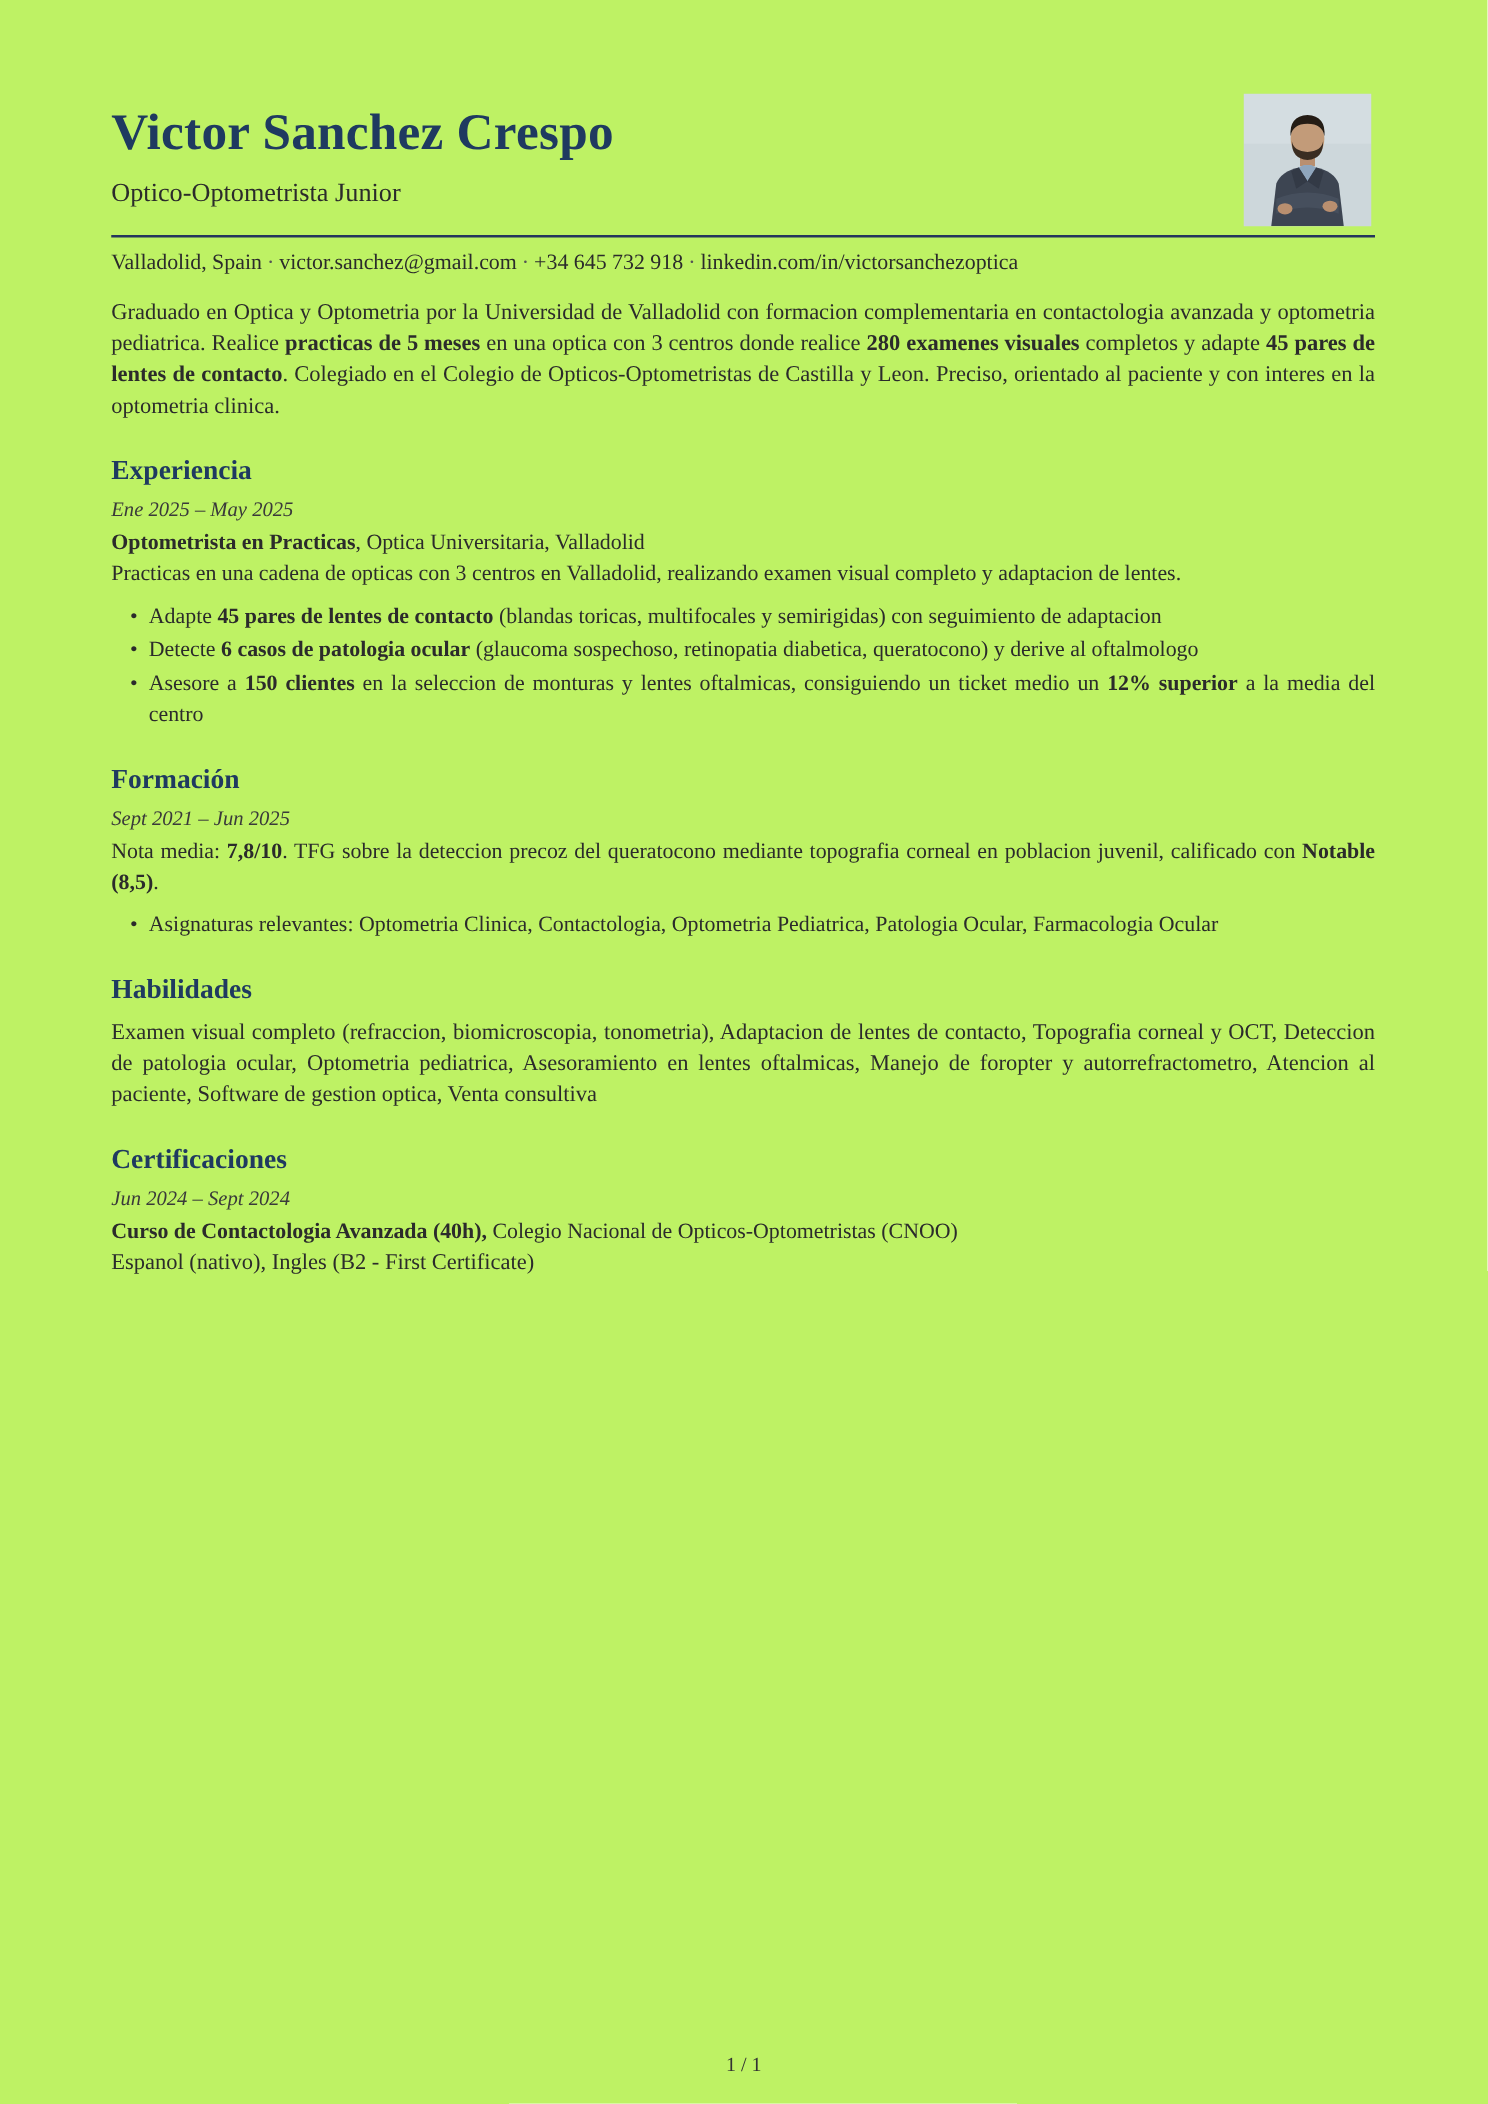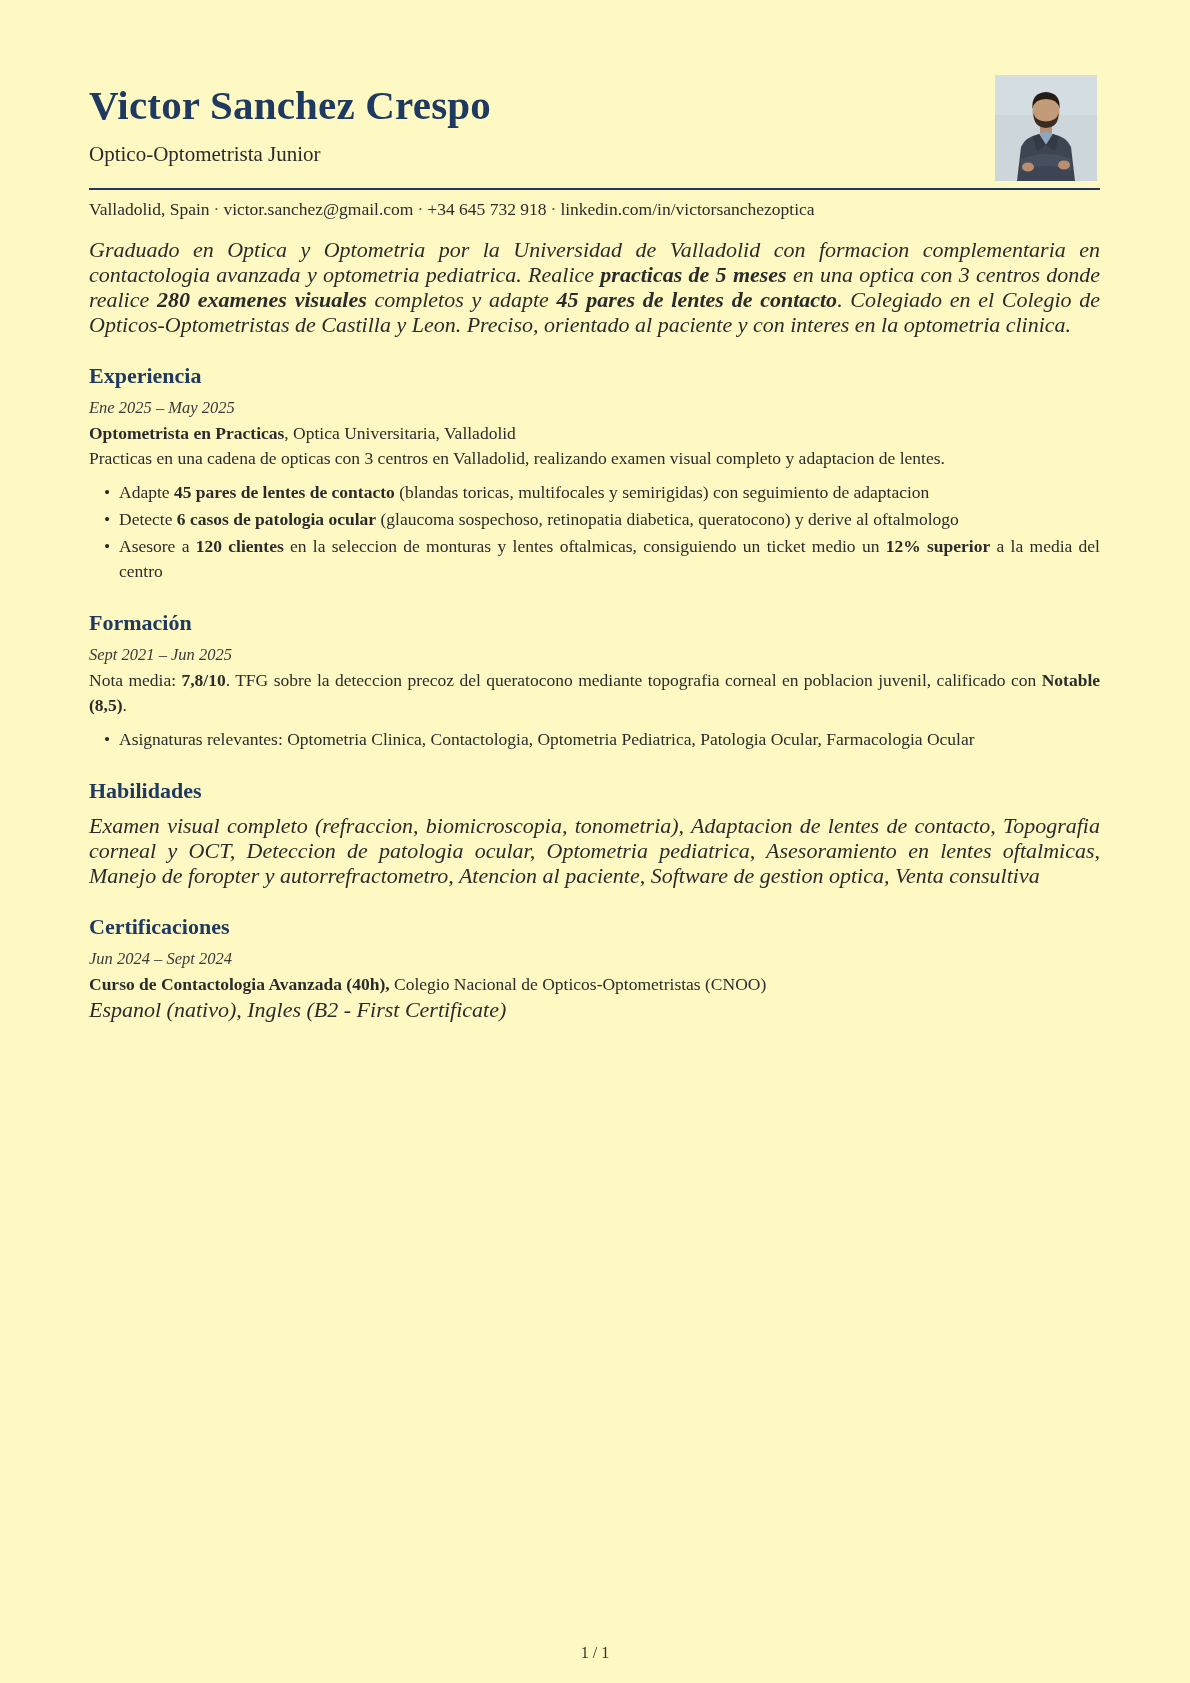--- a/index.html
+++ b/index.html
@@ -6,21 +6,21 @@
   html, body { background: #ffffff; }
   body {
     font-family: "Liberation Serif", "DejaVu Serif", serif;
     color: #2b2b2b;
   }
   .page {
     position: relative;
     width: 1190px;
     height: 1683px;
     margin: 0 auto;
-    background: #fef9c3;
+    background: #bef264;
     padding: 84px 90px 0 89px;
     overflow: hidden;
   }
   
   .header { position: relative; }
   .name {
     font-size: 41px;
     font-weight: 700;
     color: #1f3a60;
     letter-spacing: 0.2px;
@@ -48,25 +48,24 @@
   }
   .contact {
     margin-top: 9px;
     font-size: 17.5px;
     color: #2b2b2b;
   }
   .contact .sep { color: #555; padding: 0 4px; }
   
   .para {
     margin-top: 17px;
-    font-size: 22px;
+    font-size: 18px;
     line-height: 25px;
     text-align: justify;
     hyphens: auto;
-    font-style: italic;
     -webkit-hyphens: auto;
   }
   h2.section-heading {
     margin-top: 26px;
     margin-bottom: 9px;
     font-size: 22px;
     font-weight: 700;
     color: #1f3a60;
   }
   .date-range {
@@ -155,21 +154,21 @@
   <p class="para">Graduado en Optica y Optometria por la Universidad de Valladolid con formacion complementaria en contactologia avanzada y optometria pediatrica. Realice <b>practicas de 5 meses</b> en una optica con 3 centros donde realice <b>280 examenes visuales</b> completos y adapte <b>45 pares de lentes de contacto</b>. Colegiado en el Colegio de Opticos-Optometristas de Castilla y Leon. Preciso, orientado al paciente y con interes en la optometria clinica.</p>
 
   <section>
     <h2 class="section-heading">Experiencia</h2>
     <div class="date-range">Ene 2025 – May 2025</div>
     <div class="entry-line"><b>Optometrista en Practicas</b>, Optica Universitaria, Valladolid</div>
     <div class="entry-line">Practicas en una cadena de opticas con 3 centros en Valladolid, realizando examen visual completo y adaptacion de lentes.</div>
     <ul class="bullet-list">
       <li>Adapte <b>45 pares de lentes de contacto</b> (blandas toricas, multifocales y semirigidas) con seguimiento de adaptacion</li>
       <li>Detecte <b>6 casos de patologia ocular</b> (glaucoma sospechoso, retinopatia diabetica, queratocono) y derive al oftalmologo</li>
-      <li>Asesore a <b>120 clientes</b> en la seleccion de monturas y lentes oftalmicas, consiguiendo un ticket medio un <b>12% superior</b> a la media del centro</li>
+      <li>Asesore a <b>150 clientes</b> en la seleccion de monturas y lentes oftalmicas, consiguiendo un ticket medio un <b>12% superior</b> a la media del centro</li>
     </ul>
   </section>
 
   <section>
     <h2 class="section-heading">Formación</h2>
     <div class="date-range">Sept 2021 – Jun 2025</div>
     <div class="entry-line" style="text-align: justify; hyphens: auto;">Nota media: <b>7,8/10</b>. TFG sobre la deteccion precoz del queratocono mediante topografia corneal en poblacion juvenil, calificado con <b>Notable (8,5)</b>.</div>
     <ul class="bullet-list">
       <li>Asignaturas relevantes: Optometria Clinica, Contactologia, Optometria Pediatrica, Patologia Ocular, Farmacologia Ocular</li>
     </ul>

